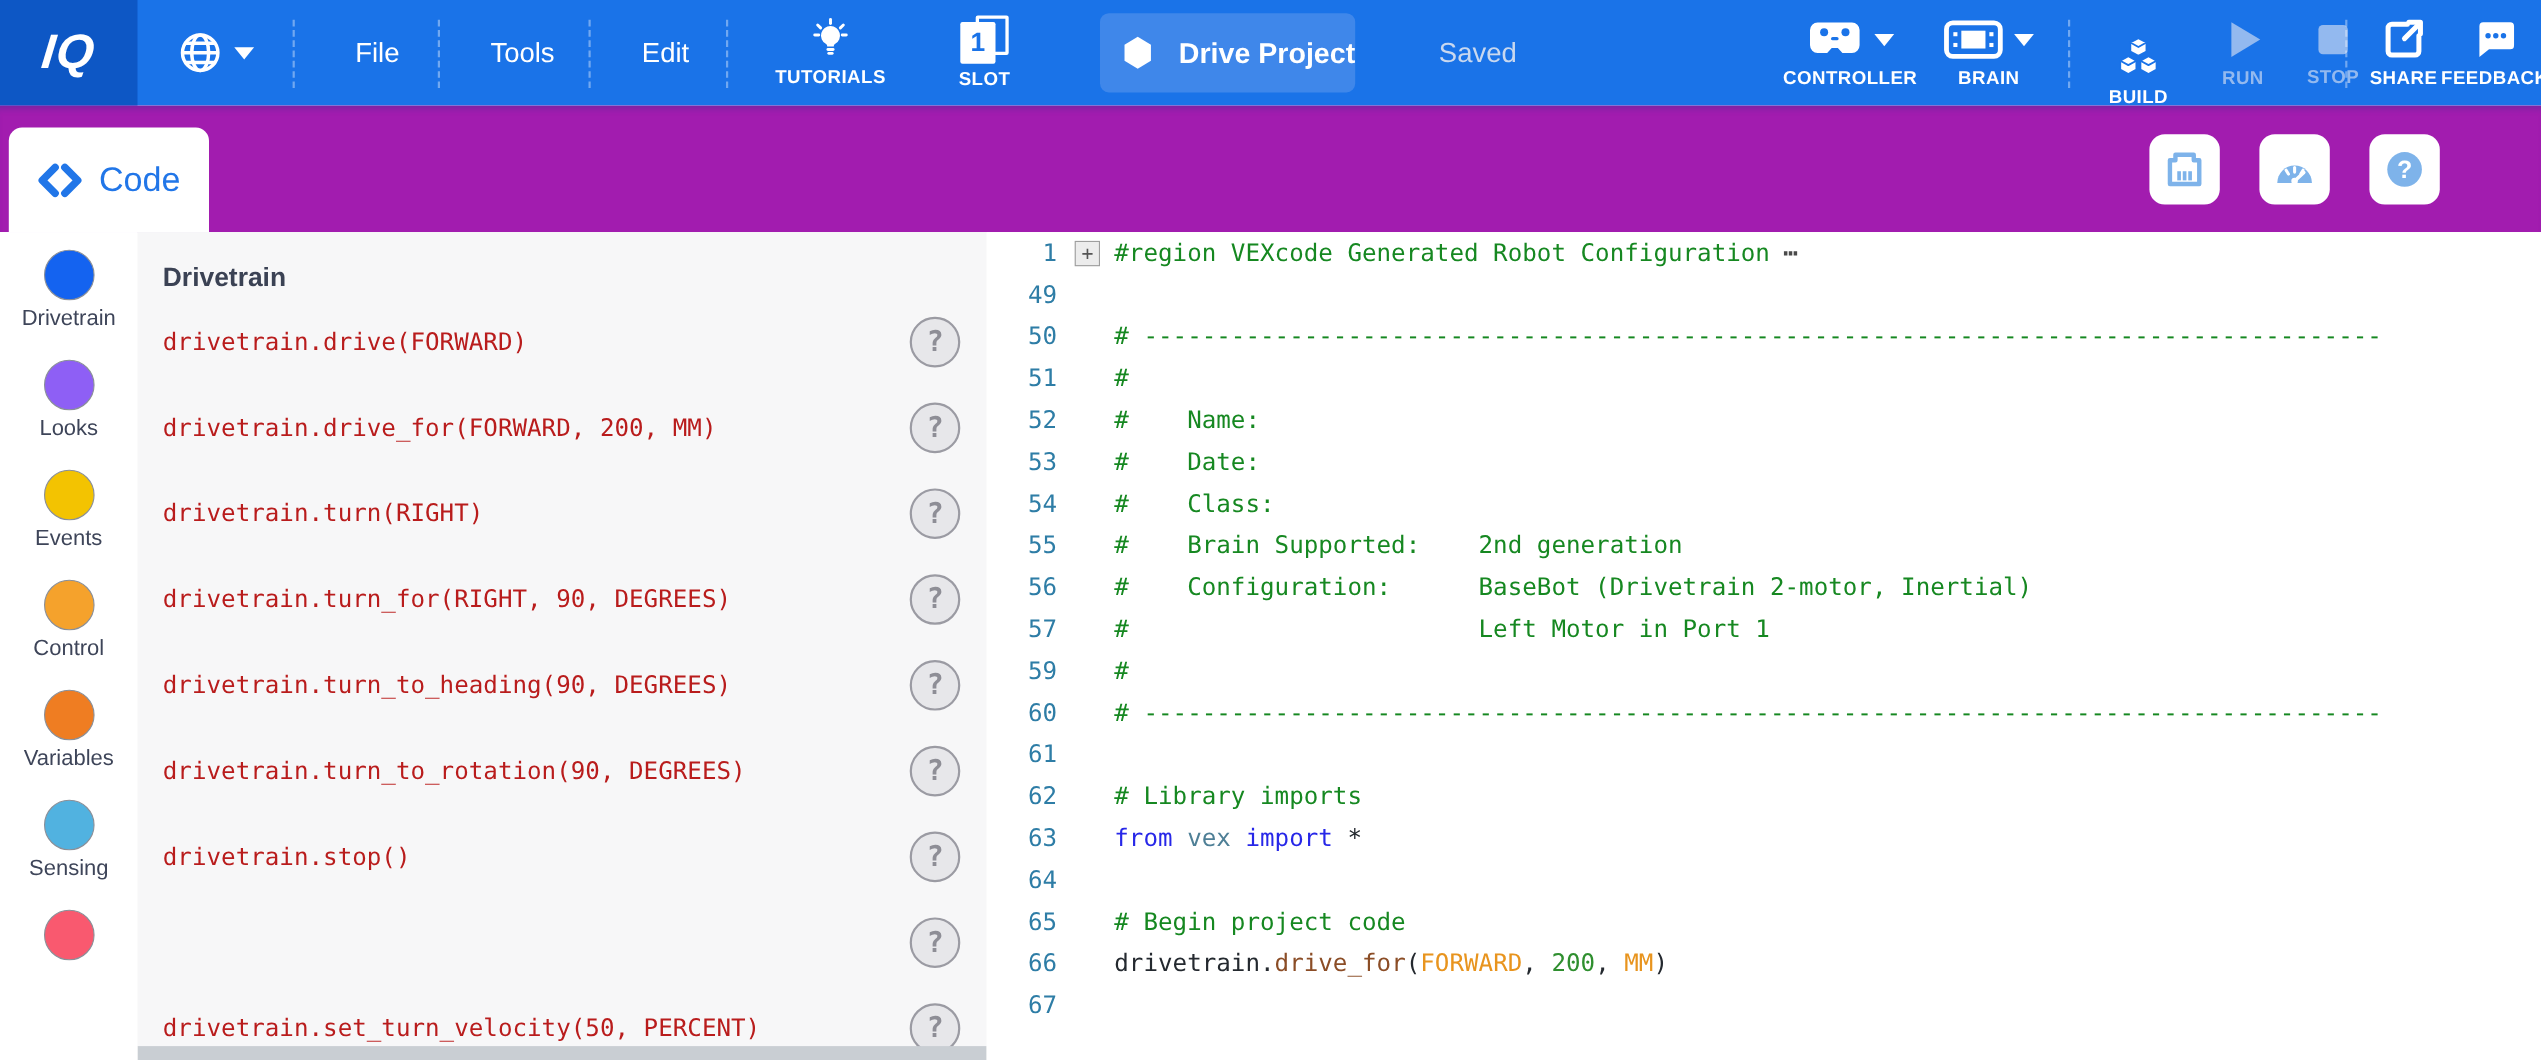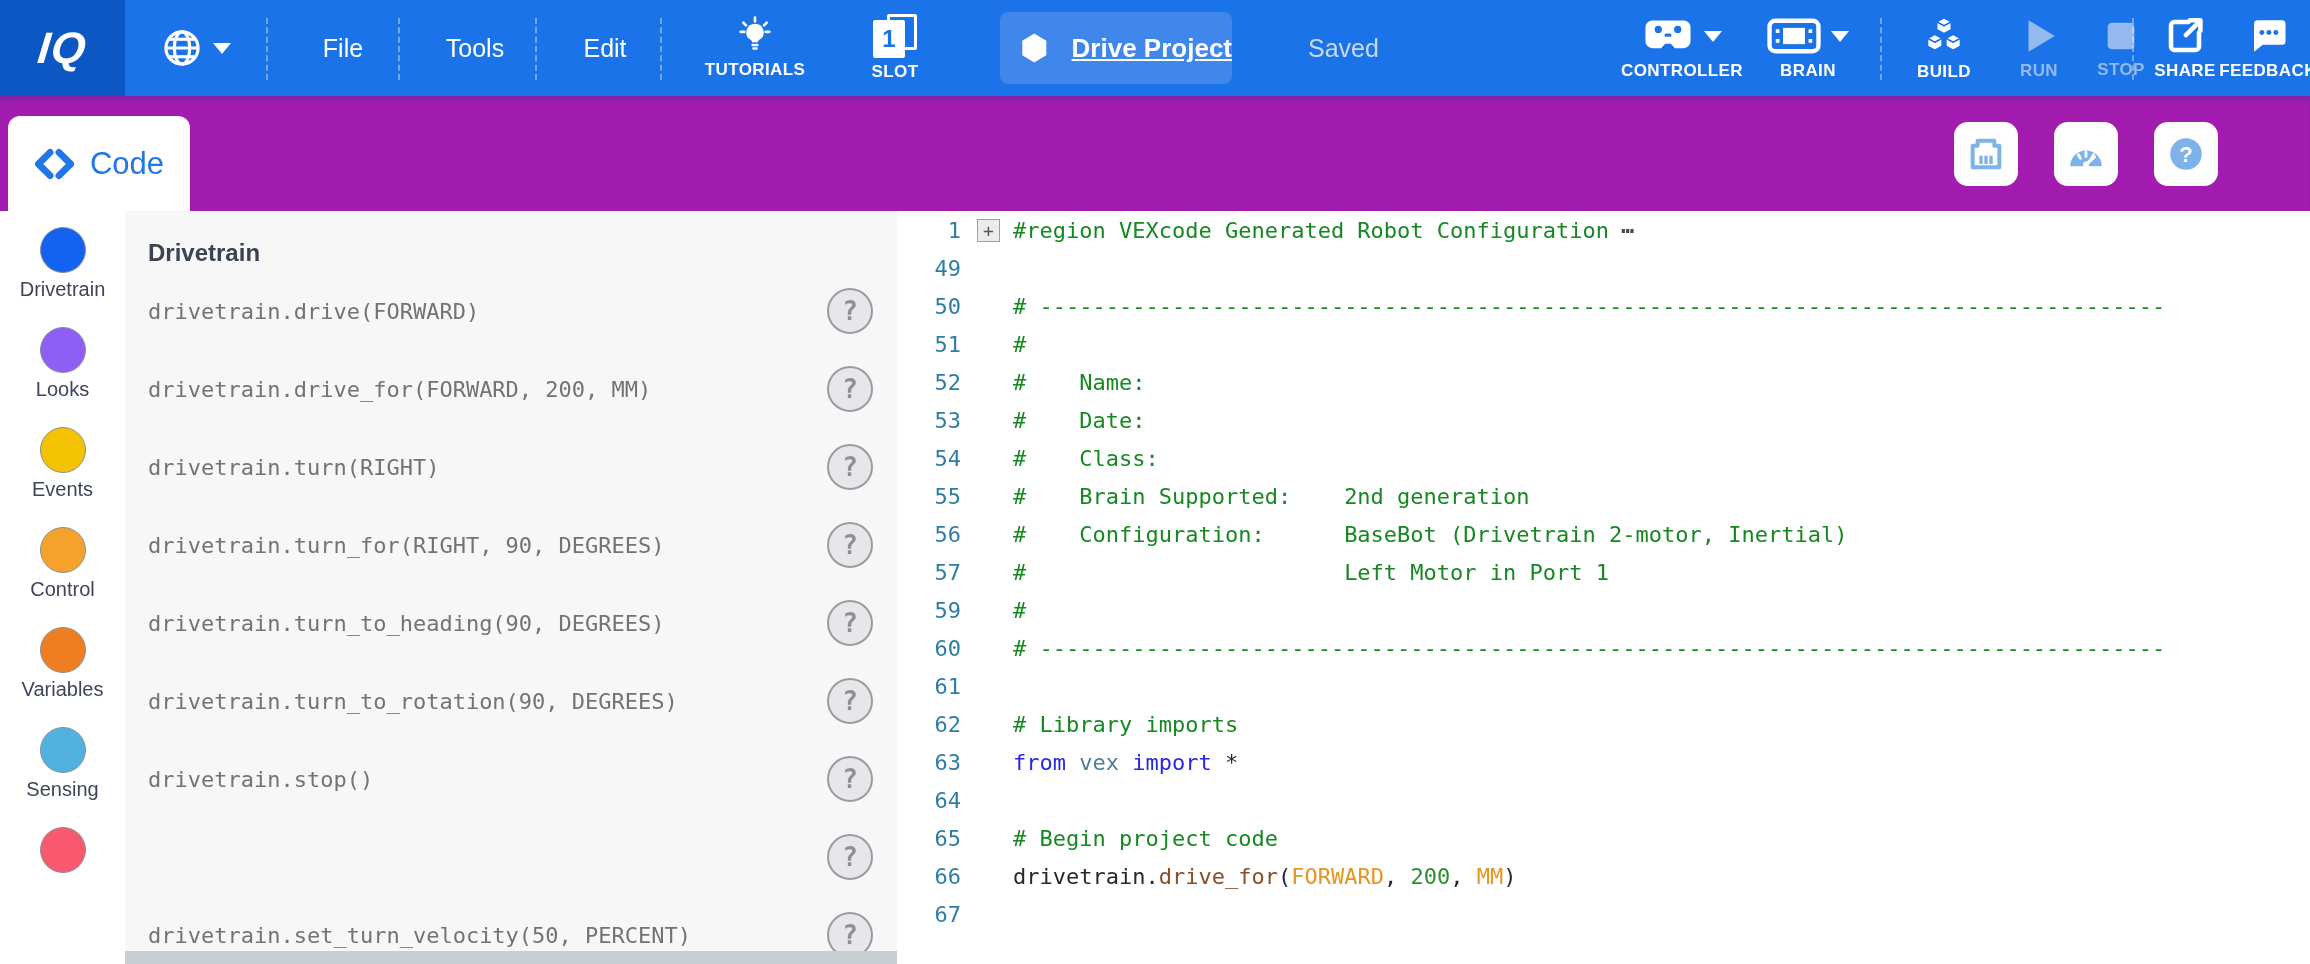--- a/index.html
+++ b/index.html
@@ -16,21 +16,21 @@
            color:#fff;cursor:pointer;}
   .tb-menu{font-size:25px;}
   .tb-sep{position:absolute;top:18px;height:62px;border-left:2px dashed rgba(255,255,255,0.38);}
   .tb-stack{position:absolute;top:0;height:96px;display:flex;flex-direction:column;align-items:center;
             justify-content:center;color:#fff;cursor:pointer;}
   .tb-stack .lbl{font-size:17px;font-weight:bold;letter-spacing:.4px;margin-top:4px;white-space:nowrap;}
   .caret{width:0;height:0;border-left:9px solid transparent;border-right:9px solid transparent;
          border-top:11px solid #fff;margin-left:10px;}
   .proj-btn{position:absolute;left:1000px;top:12px;width:232px;height:72px;background:#3f87ea;
             border-radius:8px;display:flex;align-items:center;color:#fff;cursor:pointer;padding-left:20px;box-sizing:border-box;}
-  .proj-btn .name{font-size:26px;font-weight:600;margin-left:23px;white-space:nowrap;text-decoration:underline;}
+  .proj-btn .name{font-size:26px;font-weight:600;margin-left:23px;white-space:nowrap;}
   .saved{position:absolute;left:1308px;top:0;height:96px;display:flex;align-items:center;
          color:#c9d8ef;font-size:25px;}
   .disabled-ic{opacity:1;}
   .disabled-ic .lbl{color:#93b9ef;}
 
   
   .subbar{position:absolute;left:0;top:96px;width:2310px;height:115px;background:#a21caf;
           box-shadow:inset 0 7px 7px -5px rgba(13,60,130,0.35);}
   .code-tab{position:absolute;left:8px;top:20px;width:182px;height:95px;background:#fff;
             border-radius:12px 12px 0 0;display:flex;align-items:center;justify-content:center;cursor:pointer;}
@@ -41,21 +41,21 @@
   
   .sidebar{position:absolute;left:0;top:211px;width:125px;height:753px;background:#fff;overflow:hidden;}
   .cat{height:100px;display:flex;flex-direction:column;align-items:center;box-sizing:border-box;padding-top:16px;cursor:pointer;}
   .cat .dot{width:46px;height:46px;border-radius:50%;border:1.5px solid #8a8f98;box-sizing:border-box;}
   .cat .cl{font-size:20px;color:#3e4559;margin-top:5px;white-space:nowrap;}
 
   .palette{position:absolute;left:125px;top:211px;width:772px;height:753px;background:#f7f7f8;overflow:hidden;}
   .pal-head{position:absolute;left:23px;top:28px;font-size:24px;font-weight:bold;color:#3b4254;}
   .pal-rows{position:absolute;left:0;top:61px;width:772px;}
   .pal-row{position:relative;height:78px;display:flex;align-items:center;cursor:grab;}
-  .pal-code{margin-left:23px;font-family:"DejaVu Sans Mono",monospace;font-size:22px;color:#737373;white-space:pre;}
+  .pal-code{margin-left:23px;font-family:"DejaVu Sans Mono",monospace;font-size:22px;color:#b91c1c;white-space:pre;}
   .help-btn{position:absolute;right:24px;width:46px;height:46px;border-radius:50%;background:#e7e7ea;
             border:2px solid #9b9ba3;box-sizing:border-box;display:flex;align-items:center;justify-content:center;
             color:#8e8e96;font-size:26px;font-weight:bold;font-family:"DejaVu Sans Mono",monospace;cursor:pointer;}
   .pal-scroll{position:absolute;left:0;bottom:0;width:772px;height:13px;background:#c9ced3;}
 
   .editor{position:absolute;left:897px;top:211px;width:1413px;height:753px;background:#fff;overflow:hidden;}
   .ed-row{display:flex;height:38px;align-items:center;}
   .ed-ln{width:70px;text-align:right;padding-right:6px;box-sizing:border-box;
          font-family:"DejaVu Sans Mono",monospace;font-size:22px;color:#2e7da6;flex:none;}
   .ed-fold{width:46px;flex:none;display:flex;align-items:center;padding-left:10px;box-sizing:border-box;}
@@ -155,21 +155,21 @@
           <rect x="24.6" y="8" width="2.2" height="2.2" fill="#fff"></rect>
           <rect x="24.6" y="13.8" width="2.2" height="2.2" fill="#fff"></rect>
         </svg>
         <span class="caret"></span>
       </span>
       <span class="lbl">BRAIN</span>
     </div>
 
     <div class="tb-sep" style="left:1880px;"></div>
 
-    <div class="tb-stack" style="left:1896px;width:96px;">
+    <div class="tb-stack" style="left:1896px;width:96px;margin-top:17px;">
       <svg width="44" height="44" viewBox="0 0 24 24">
         <g fill="#fff" stroke="#1a73e8" stroke-width="0.9" stroke-linejoin="round">
           <path d="M12 2l4 2.2v4.4L12 10.8 8 8.6V4.2z"></path>
             <path d="M12 2l4 2.2-4 2.2-4-2.2z"></path>
           <path d="M7 11l4 2.2v4.4L7 19.8 3 17.6v-4.4z"></path>
             <path d="M7 11l4 2.2-4 2.2-4-2.2z"></path>
           <path d="M17 11l4 2.2v4.4L17 19.8l-4-2.2v-4.4z"></path>
             <path d="M17 11l4 2.2-4 2.2-4-2.2z"></path>
         </g>
       </svg>

